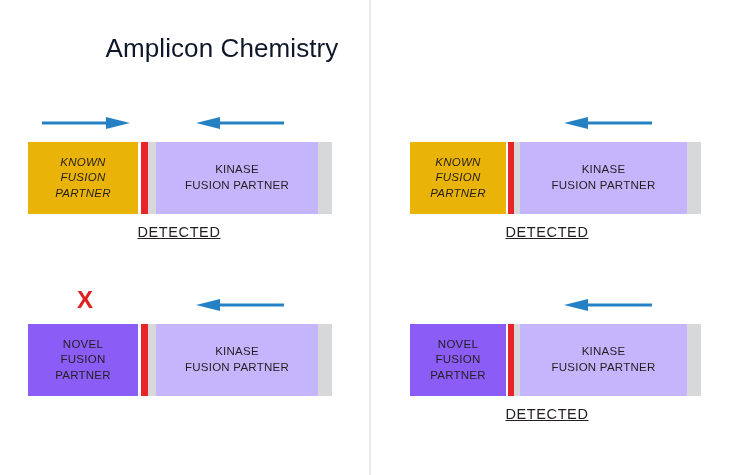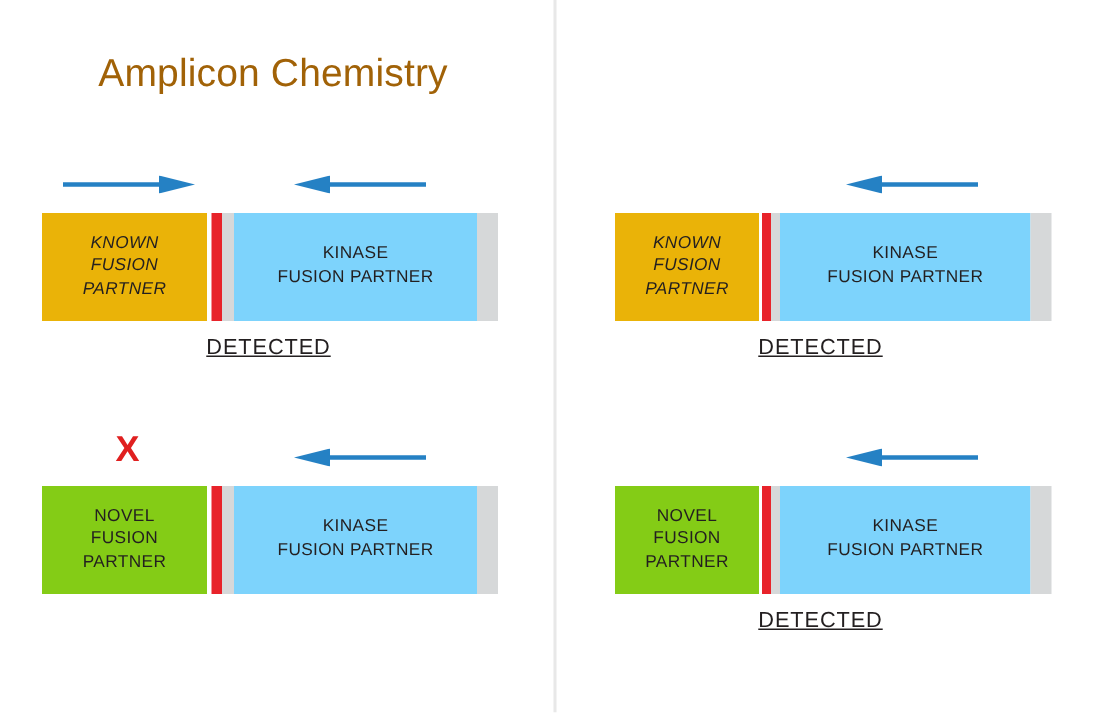--- a/index.html
+++ b/index.html
@@ -40,22 +40,23 @@
 
   .panel-title {
     position: absolute;
     top: 33px;
     left: 0;
     width: 364px;
     text-align: center;
     font-size: 26px;
     font-weight: 400;
     letter-spacing: 0.1px;
-    color: #a16207;
+    color: #0f172a;
     white-space: nowrap;
+    padding-left: 40px;
   }
 
   .row {
     position: absolute;
     left: 0;
     width: 368px;
   }
   .row.row1 { top: 108px; }
   .row.row2 { top: 290px; }
 
@@ -97,22 +98,22 @@
     justify-content: center;
     text-align: center;
     font-size: 11.5px;
     font-weight: 400;
     line-height: 1.35;
     letter-spacing: 0.25px;
     color: #231f20;
     white-space: pre-line;
   }
   .seg.known   { background: #eab308; font-style: italic; }
-  .seg.novel   { background: #84cc16; }
-  .seg.kinase  { background: #7dd3fc; }
+  .seg.novel   { background: #8b5cf6; }
+  .seg.kinase  { background: #c4b5fd; }
   .seg.junction{ background: #e8232a; }
   .seg.tail    { background: #d6d8d9; }
 
   
   .caption {
     position: relative;
     margin-top: 10px;
     width: 368px;
     text-align: center;
     font-size: 14.5px;

